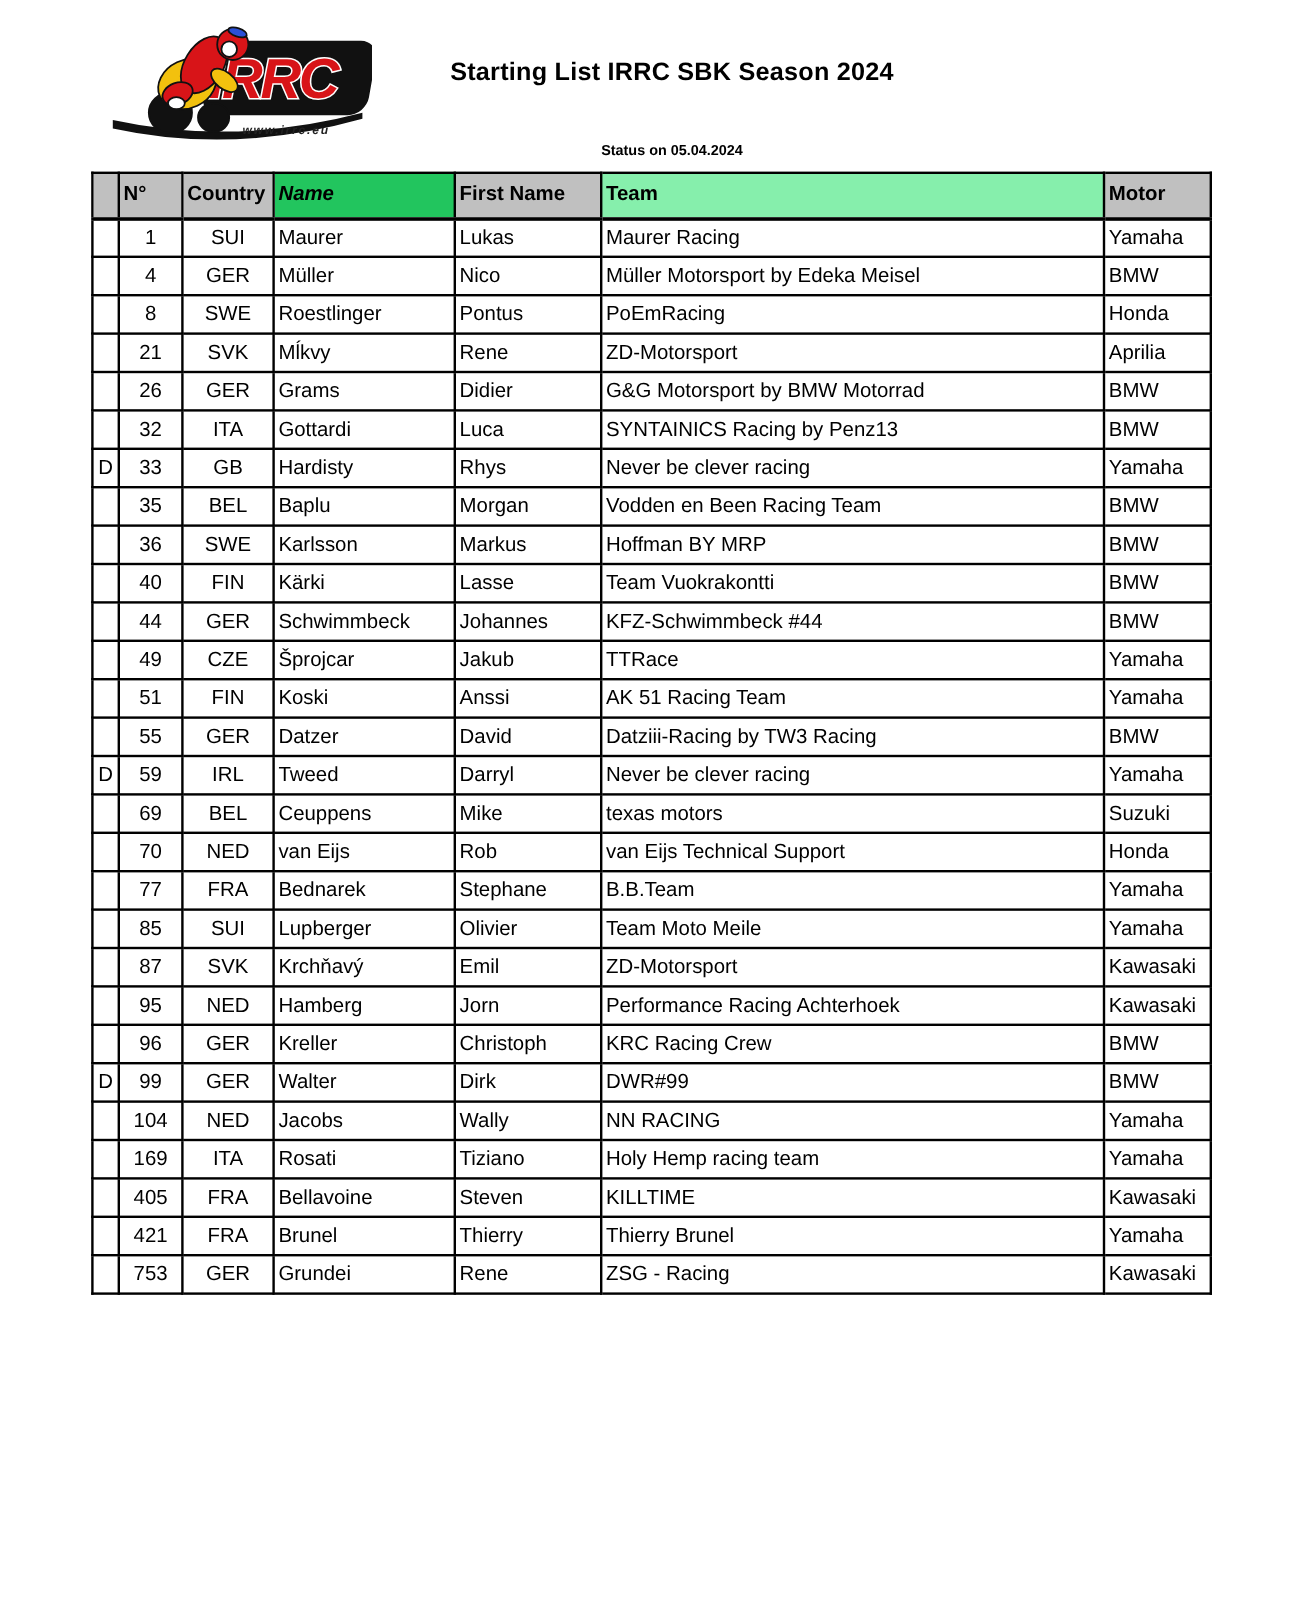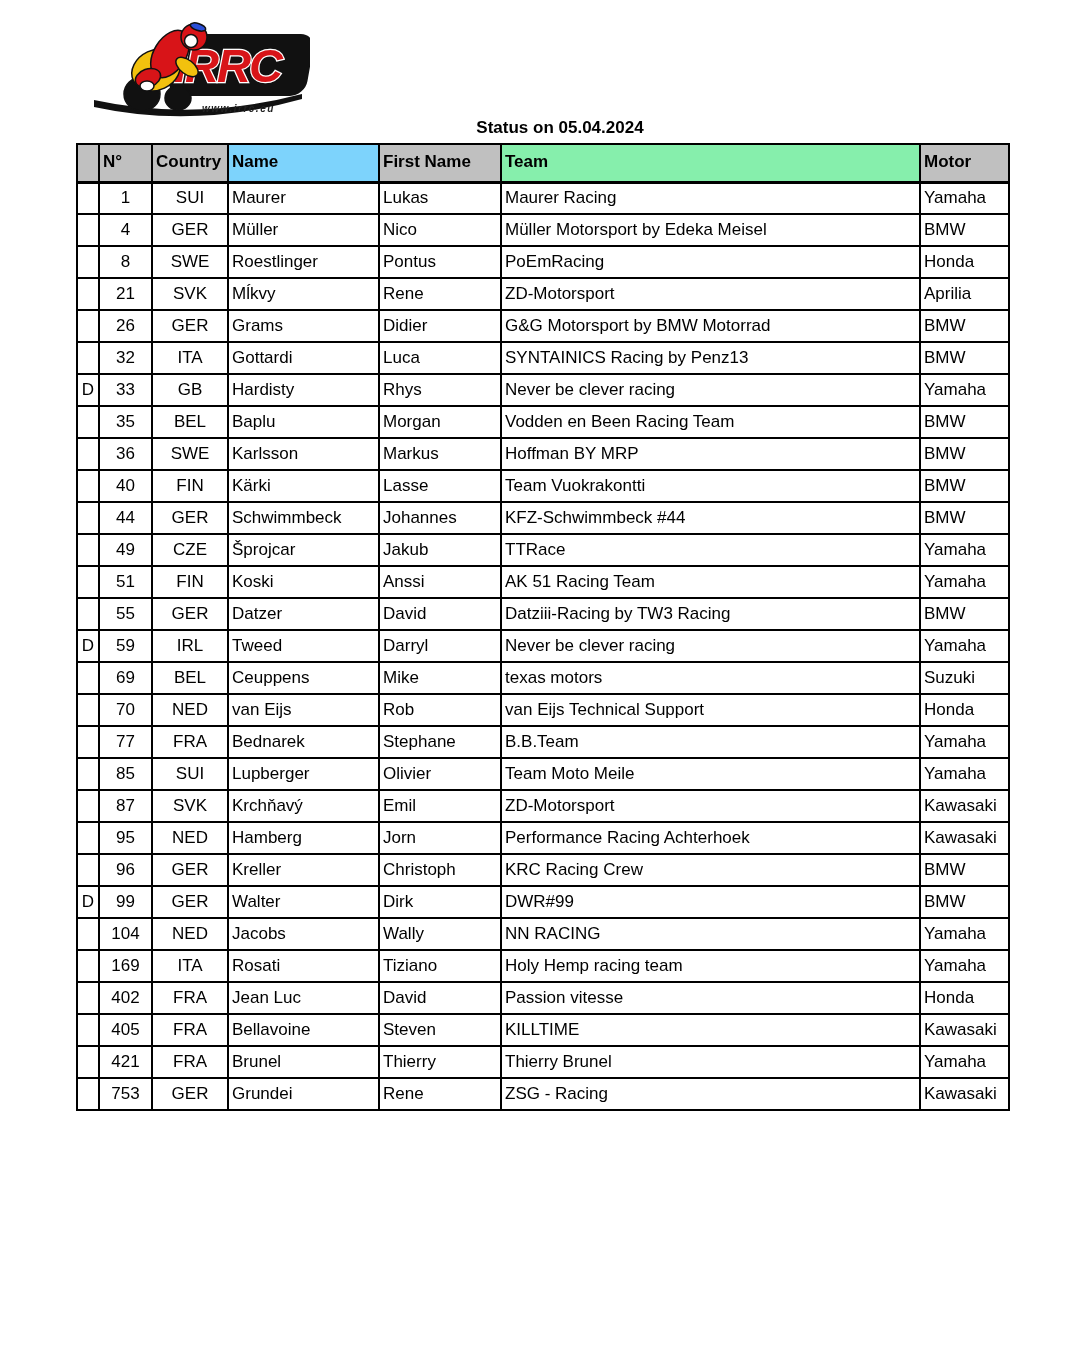--- a/index.html
+++ b/index.html
@@ -33,21 +33,21 @@
     letter-spacing: 0.2px;
   }
   .status-wrap {
     position: absolute;
     left: 40px;
     right: 0;
     top: 118px;
     text-align: center;
   }
   .status {
-    font-size: 17px;
+    font-size: 12px;
     font-weight: bold;
   }
   .table-wrap {
     position: absolute;
     left: 76px;
     top: 143px;
     width: 932px;
   }
   table.riders {
     border-collapse: collapse;
@@ -99,20 +99,23 @@
         <ellipse cx="57" cy="76" rx="7" ry="5" fill="#ffffff"></ellipse>
         <circle cx="104" cy="27" r="13" fill="#d81418"></circle>
         <circle cx="101" cy="31" r="6.5" fill="#ffffff"></circle>
         <ellipse cx="108" cy="17" rx="8" ry="3.5" fill="#2b4fd7" transform="rotate(18 108 17)"></ellipse>
       </g>
 
       <text x="112" y="102" font-family="Liberation Sans, sans-serif" font-style="italic" font-weight="bold" font-size="10" letter-spacing="1.5" fill="#222222">www.irrc.eu</text>
     </svg>
   </div>
 
+  <div class="title-wrap">
+    <div class="title">Starting List IRRC SBK Season 2024</div>
+  </div>
 
   <div class="status-wrap">
     <div class="status">Status on 05.04.2024</div>
   </div>
 
   <div class="table-wrap">
     <table class="riders">
       <colgroup>
         <col style="width:22px">
         <col style="width:53px">
@@ -120,21 +123,21 @@
         <col style="width:151px">
         <col style="width:122px">
         <col style="width:419px">
         <col style="width:89px">
       </colgroup>
       <thead>
         <tr>
           <th class="center" style="background: rgb(192, 192, 192);"></th>
           <th class="center" style="background: rgb(192, 192, 192);">N°</th>
           <th style="background: rgb(192, 192, 192);">Country</th>
-          <th style="background: #7dd3fc;">Name</th>
+          <th style="background: #22c55e; font-style: italic;">Name</th>
           <th style="background: rgb(192, 192, 192);">First Name</th>
           <th style="background: #86efac;">Team</th>
           <th style="background: rgb(192, 192, 192); margin-top: 23px;">Motor</th>
         </tr>
       </thead>
       <tbody>
     <tr>
       <td class="center"></td>
       <td class="center">1</td>
       <td class="center">SUI</td>
@@ -381,29 +384,20 @@
       <td class="center">169</td>
       <td class="center">ITA</td>
       <td class="left">Rosati</td>
       <td class="left">Tiziano</td>
       <td class="left">Holy Hemp racing team</td>
       <td class="left">Yamaha</td>
     </tr>
 
 
 
-    <tr>
-      <td class="center"></td>
-      <td class="center">402</td>
-      <td class="center">FRA</td>
-      <td class="left">Jean Luc</td>
-      <td class="left">David</td>
-      <td class="left">Passion vitesse</td>
-      <td class="left">Honda</td>
-    </tr>
 
     <tr>
       <td class="center"></td>
       <td class="center">405</td>
       <td class="center">FRA</td>
       <td class="left">Bellavoine</td>
       <td class="left">Steven</td>
       <td class="left">KILLTIME</td>
       <td class="left">Kawasaki</td>
     </tr>

